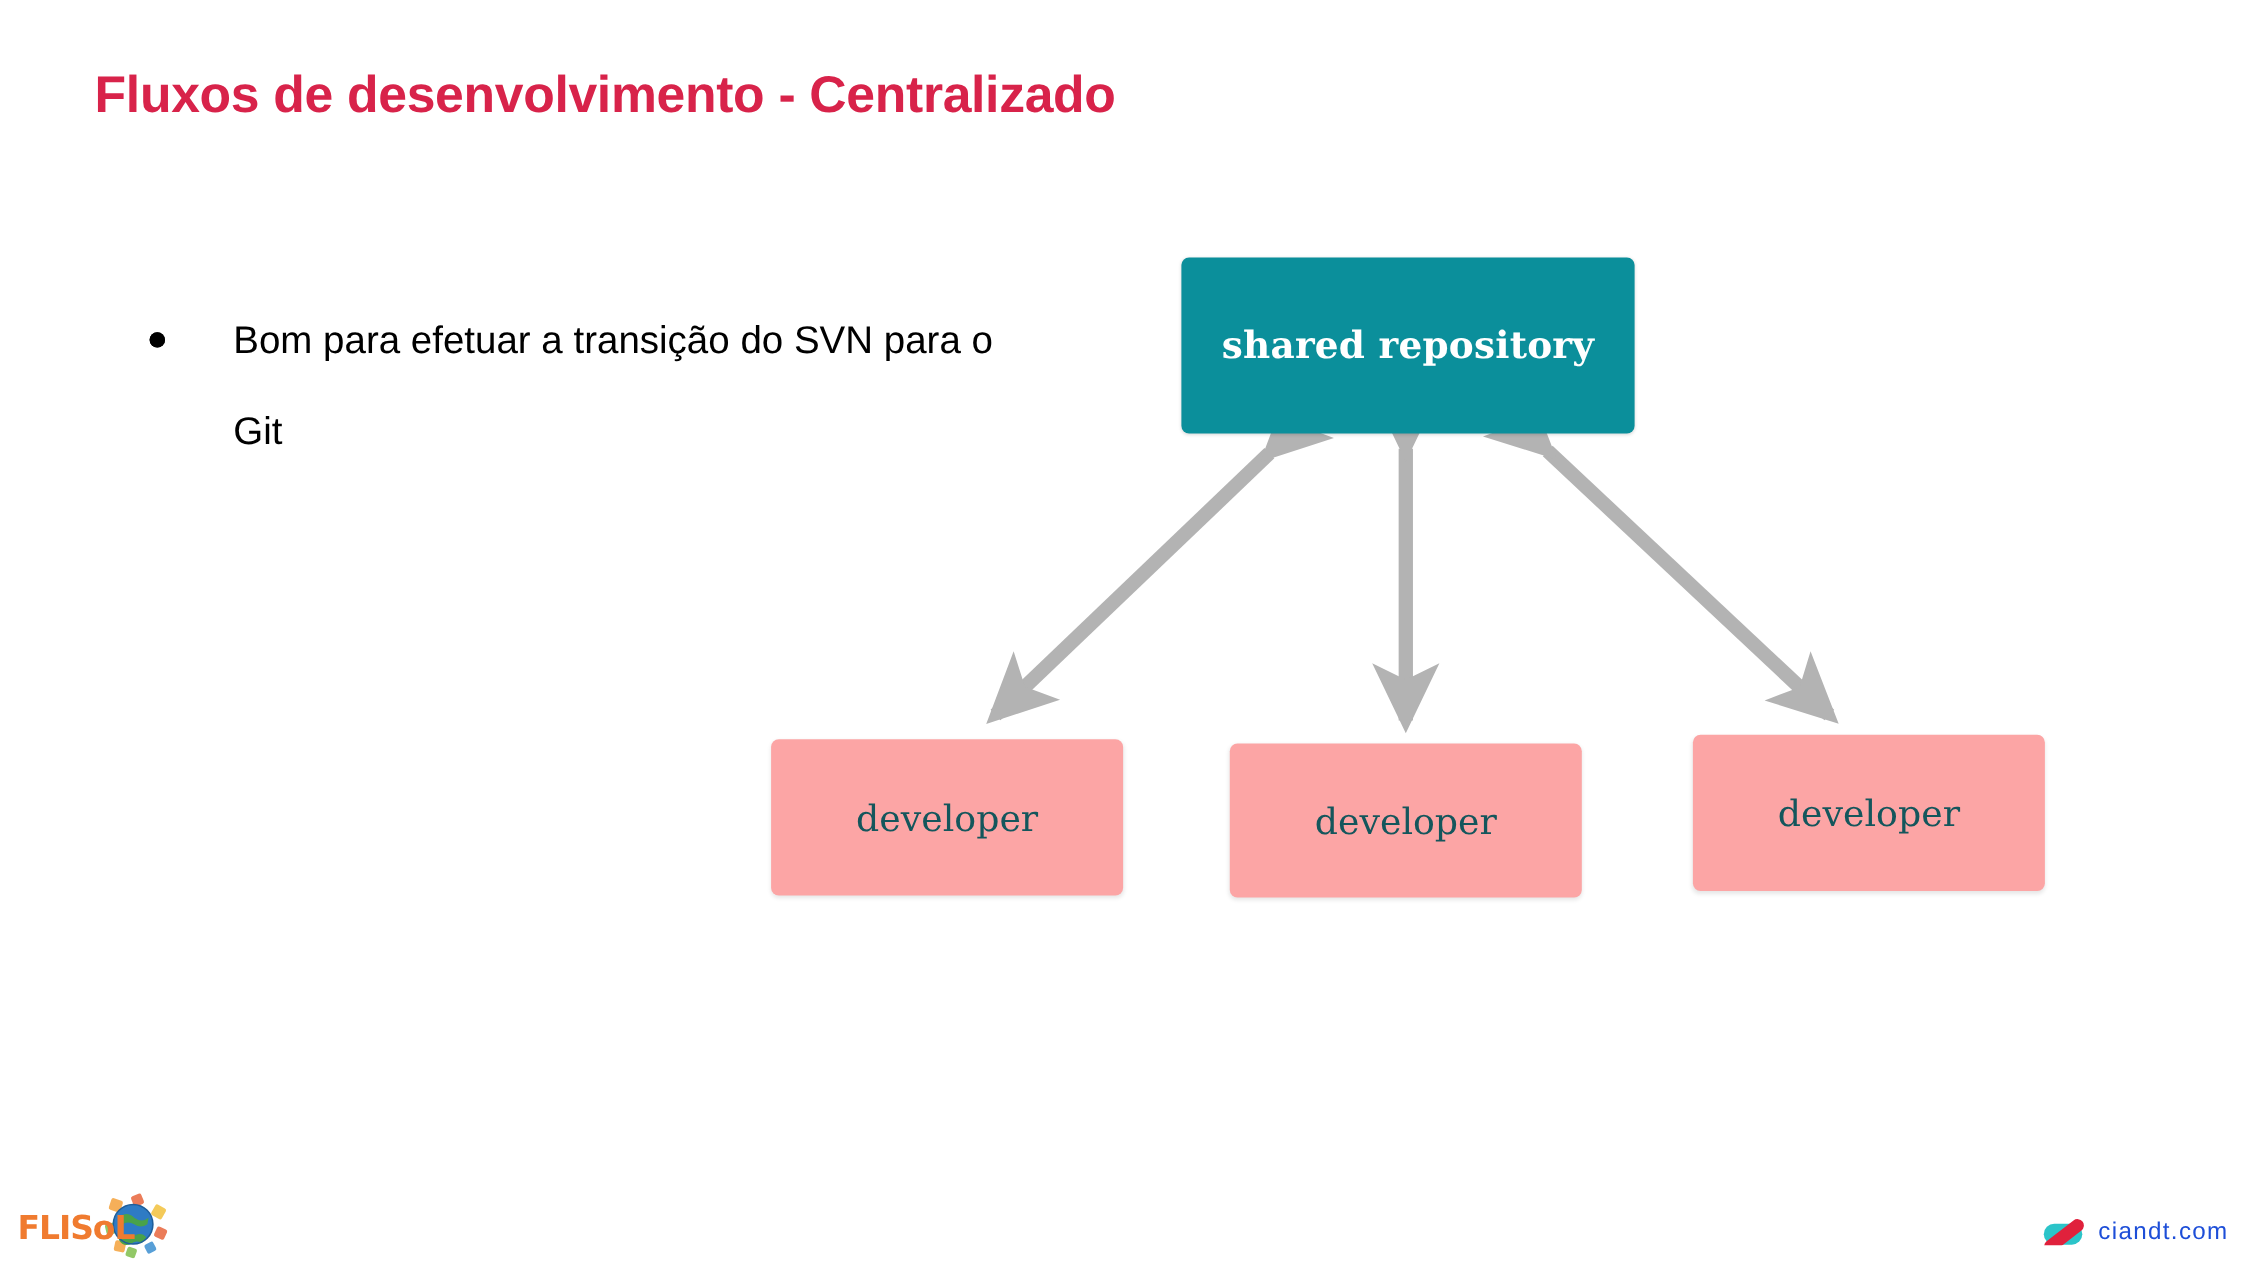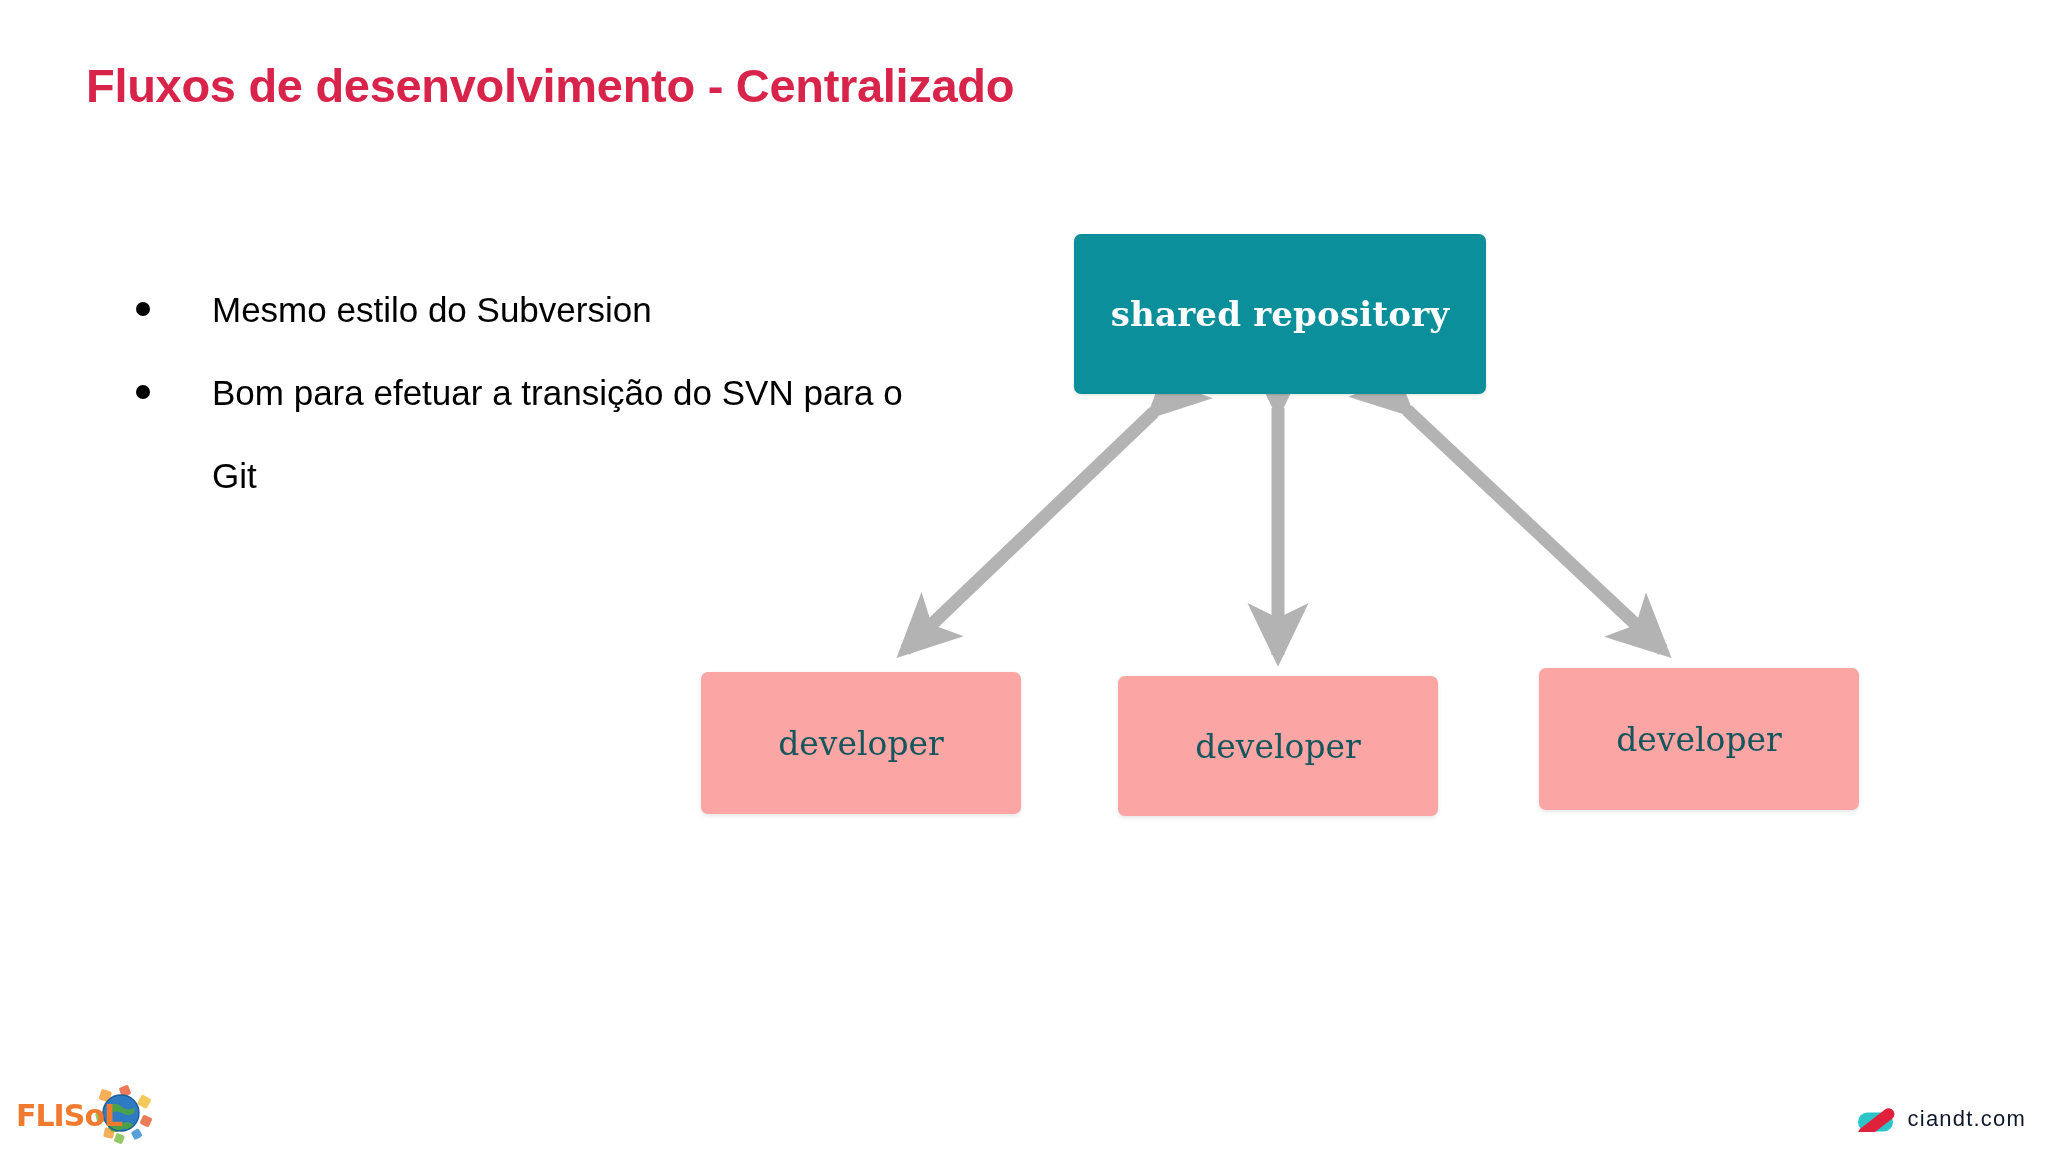--- a/index.html
+++ b/index.html
@@ -139,35 +139,34 @@
     position: absolute;
     right: 22px;
     bottom: 20px;
     display: flex;
     align-items: center;
     gap: 10px;
   }
   .logo-ciandt-text {
     font-family: "Liberation Sans", sans-serif;
     font-size: 22px;
-    color: #0f172a;
+    color: #1d4ed8;
     letter-spacing: 1.2px;
   }
 </style>
 </head>
 <body>
 
 <div class="slide">
 
   <div class="slide-title">Fluxos de desenvolvimento - Centralizado</div>
 
   <ul class="bullet-list">
     <li class="bullet-item">
       <span class="bullet-dot"></span>
-      <span class="bullet-text">Mesmo estilo do Subversion</span>
     </li>
     <li class="bullet-item">
       <span class="bullet-dot"></span>
       <span class="bullet-text">Bom para efetuar a transição do SVN para o Git</span>
     </li>
   </ul>
 
   <div class="diagram">
 
     <svg class="arrows" viewBox="0 0 2048 1152">

